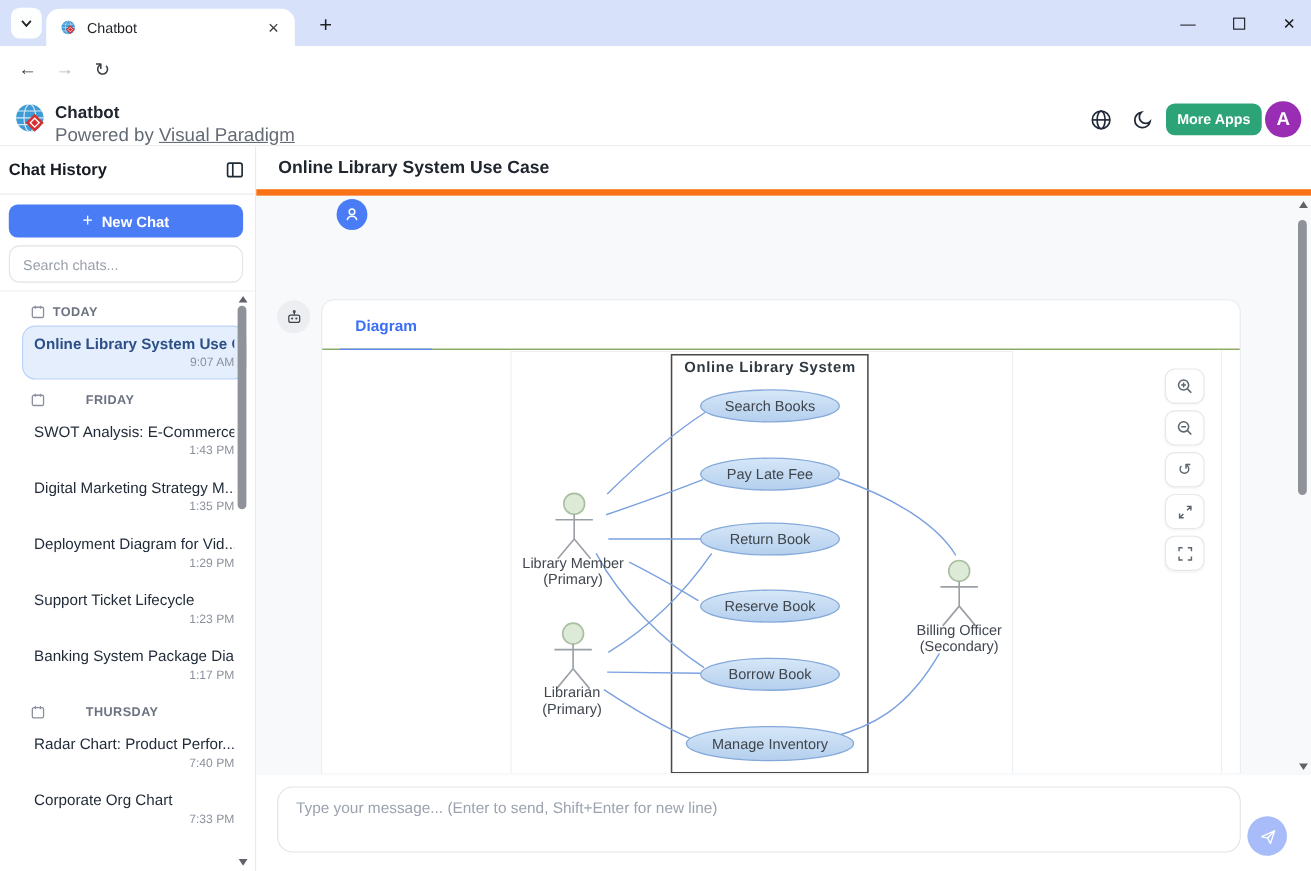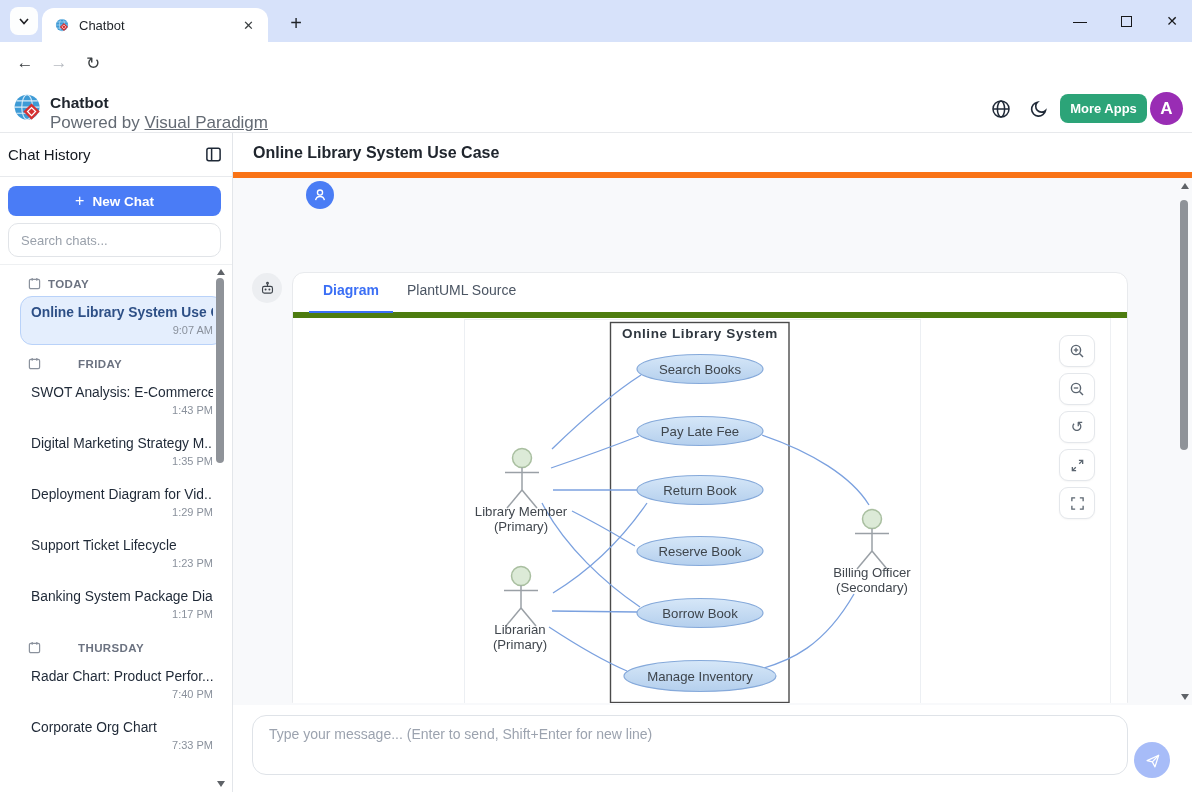--- a/index.html
+++ b/index.html
@@ -34,21 +34,21 @@
   .app-name { position:absolute; left:50px; top:94px; font-size:15.5px; font-weight:bold; color:#20262e; }
   .powered { position:absolute; left:50px; top:113px; font-size:17px; color:#646b74; }
   .powered u { text-decoration:underline; }
   .hdr-ico { position:absolute; top:99px; width:20px; height:20px; }
   .more-apps { position:absolute; left:1060px; top:94px; width:87px; height:29px; background:#2ca478; border:none; border-radius:8px; color:#fff; font-size:13px; font-weight:bold; font-family:inherit; }
   .p-avatar { position:absolute; left:1150px; top:92px; width:33px; height:33px; border-radius:50%; background:#992db4; color:#fff; font-weight:bold; font-size:17px; display:flex; align-items:center; justify-content:center; }
 
   
   .sidebar { position:absolute; left:0; top:133px; width:233px; height:659px; background:#fff; border-right:1px solid #e3e6ea; }
   .sb-header { position:absolute; left:0; top:0; width:232px; height:44px; border-bottom:1px solid #e8eaed; display:flex; align-items:center; padding:0 10px 0 8px; }
-  .sb-title { font-size:15px; font-weight:normal; color:#151a21; flex:1; }
+  .sb-title { font-size:15px; font-weight:bold; color:#151a21; flex:1; }
   .newchat { position:absolute; left:8px; top:53px; width:213px; height:30px; background:#4a7cf6; border:none; border-radius:8px; color:#fff; font-size:13.5px; font-weight:bold; font-family:inherit; display:flex; align-items:center; justify-content:center; gap:8px; }
   .newchat .plus { font-size:16px; font-weight:normal; }
   .sb-search { position:absolute; left:8px; top:90px; width:213px; height:34px; border:1px solid #e1e4e8; border-radius:10px; font-size:13px; font-family:inherit; color:#26292e; padding:0 12px; outline:none; }
   .sb-search::placeholder { color:#9aa1ab; }
   .sb-divider { position:absolute; left:0; top:131px; width:232px; height:1px; background:#eef0f2; }
   .sb-list { position:absolute; left:14px; top:132px; width:214px; height:527px; overflow:hidden; padding-top:6px; }
   .grp { display:flex; align-items:center; gap:7px; padding:6px 0 4px 14px; color:#6b7280; font-size:11.5px; font-weight:bold; letter-spacing:.4px; }
   .chat-item { margin:2px 4px 2px 6px; padding:8px 10px; border-radius:12px; border:1px solid transparent; }
   .chat-item .ci-title { font-size:13.8px; color:#1f2937; white-space:nowrap; overflow:hidden; }
   .chat-item .ci-time { font-size:11px; color:#8a919c; margin-top:4px;text-align:right; }
@@ -67,21 +67,21 @@
 
   
   .main { position:absolute; left:233px; top:133px; width:959px; height:659px; }
   .main-title-row { position:absolute; left:0; top:0; width:959px; height:45px; border-bottom:6px solid #f97316; display:flex; align-items:center; padding-left:20px; background:#fff; }
   .main-title { font-size:16px; font-weight:bold; color:#20262e; }
   .chat-area { position:absolute; left:0; top:45px; width:959px; height:527px; background:#f8f9fb; }
   .u-avatar { position:absolute; left:73px; top:3px; width:28px; height:28px; border-radius:50%; background:#4a7df5; display:flex; align-items:center; justify-content:center; }
   .bubble { position:absolute; left:113px; top:7px; width:812px; min-height:62px; background:#3e6cf3; border-radius:16px; color:#fff; font-size:14px; line-height:26px; padding:5px 20px; display:flex; align-items:center; }
   .bot-avatar { position:absolute; left:19px; top:95px; width:30px; height:30px; border-radius:50%; background:#eceef1; display:flex; align-items:center; justify-content:center; }
   .card { position:absolute; left:59px; top:94px; width:836px; height:431px; background:#fff; border:1px solid #e8eaed; border-radius:12px 12px 0 0; }
-  .tabs { position:relative; height:45px; border-bottom:6px solid #4d7c0f; display:flex; align-items:flex-end; padding-left:16px; }
+  .tabs { position:relative; height:45px; border-bottom:1px solid #4d7c0f; display:flex; align-items:flex-start; padding-left:16px; }
   .tabbtn { height:45px; display:flex; align-items:center; justify-content:center; font-size:14px; color:#4b5563; padding:0 14px; position:relative; }
   .tabbtn.active { color:#3b6ff5; font-weight:bold; }
   .tabbtn.active::after { content:""; position:absolute; left:0; right:0; bottom:-1px; height:2px; background:#3b6ff5; }
   .viewport { position:absolute; left:0; top:45px; width:834px; height:385px; background:#fff; overflow:hidden;text-decoration:underline; }
   .viewport svg.diagram { position:absolute; left:0; top:0; }
   .zoombar { position:absolute; right:32px; top:62px; display:flex; flex-direction:column; gap:6px; }
   .zbtn { width:36px; height:32px; background:#fff; border:1px solid #e4e7eb; border-radius:9px; box-shadow:0 1px 2px rgba(0,0,0,.04); display:flex; align-items:center; justify-content:center; color:#5b6570; font-size:15px; }
   .input-area { position:absolute; left:0; top:572px; width:959px; height:87px; background:#fff; }
   .msg-input { position:absolute; left:19px; top:10px; width:876px; height:60px; border:1px solid #dfe3e8; border-radius:14px; padding:0 16px 22px 16px; font-size:14px; font-family:inherit; color:#26292e; outline:none; }
   .msg-input::placeholder { color:#9ca3af; }
@@ -297,21 +297,20 @@
               <circle cx="12" cy="4.5" r="1.2"></circle>
               <circle cx="9.3" cy="13.5" r="0.6" fill="#3d434b"></circle>
               <circle cx="14.7" cy="13.5" r="0.6" fill="#3d434b"></circle>
             </g>
           </svg>
       </div>
 
       <div class="card">
         <div class="tabs">
           <div class="tabbtn active">Diagram</div>
-          <div class="tabbtn">PlantUML Source</div>
         </div>
         <div class="viewport">
           <svg class="diagram" width="834" height="385" viewBox="293 318 834 385">
             <defs>
               <linearGradient id="uc" x1="0" y1="0" x2="0" y2="1">
                 <stop offset="0" stop-color="#d6e7f8"></stop>
                   <stop offset="1" stop-color="#b4cfed"></stop>
               </linearGradient>
             </defs>
 

